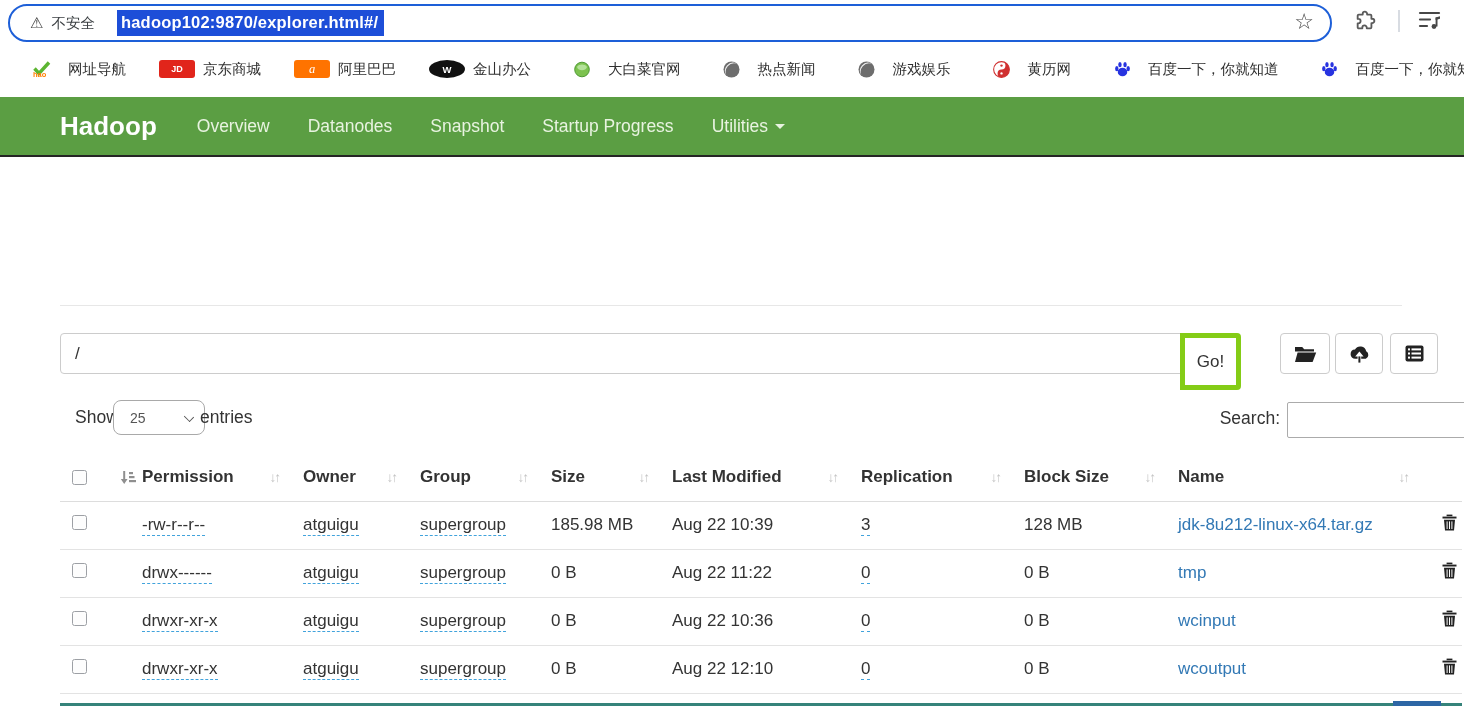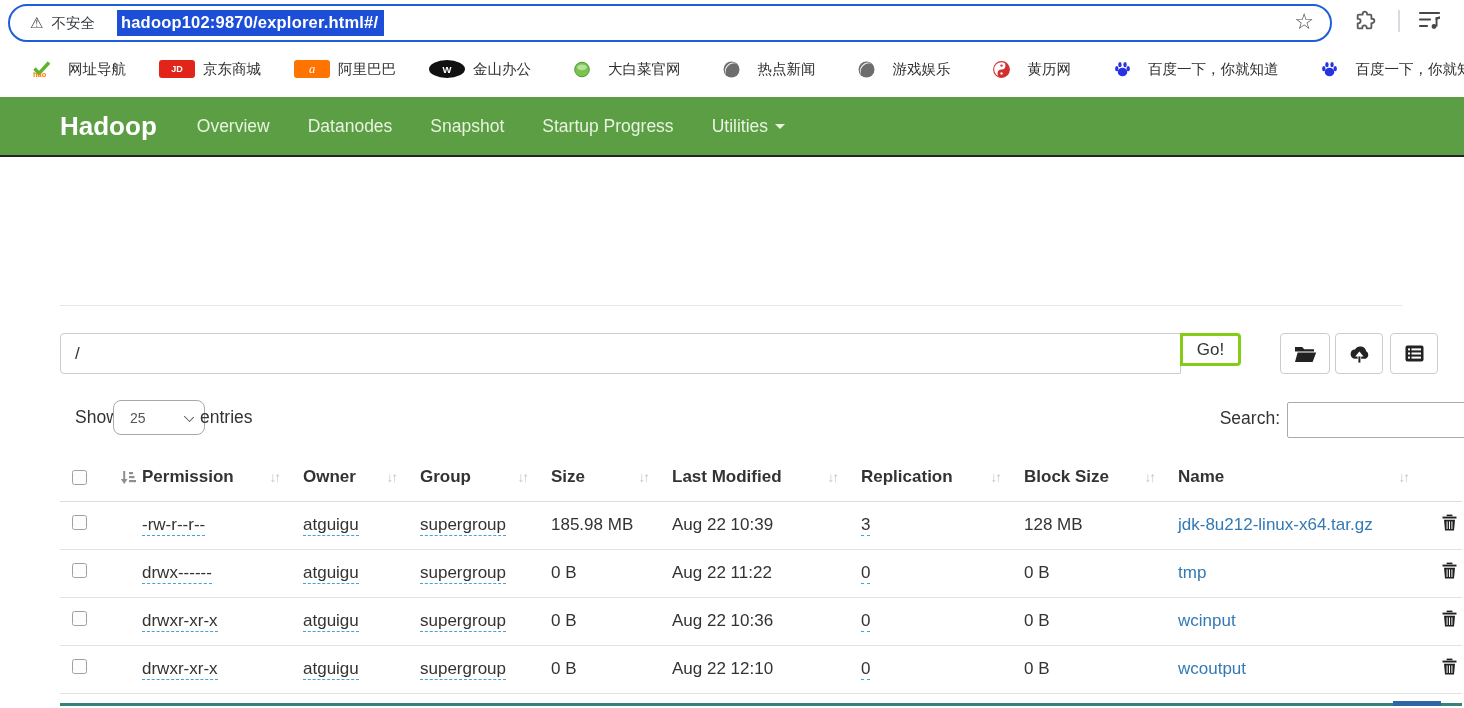--- a/index.html
+++ b/index.html
@@ -48,22 +48,22 @@
 
   
   .content { position:absolute; left:0; top:157px; width:1464px; height:551px; background:#fff; }
   .page-title { position:absolute; left:60px; top:70px; font-size:43px; font-weight:normal;
                 color:#2e2e2e; letter-spacing:-.5px; }
   .rule { position:absolute; left:60px; top:148px; width:1342px; height:1px; background:#e7e7e7; }
 
   .path-input { position:absolute; left:60px; top:176px; width:1121px; height:41px;
                 border:1px solid #ccc; border-radius:4px 0 0 4px; font-size:17px;
                 padding-left:14px; color:#333; outline:none; font-family:inherit; }
-  .go-btn { position:absolute; left:1180px; top:176px; width:61px; height:33px;
-            background:#fff; border:3px solid #84cc16; border-radius:0 4px 4px 0;
+  .go-btn { position:absolute; left:1180px; top:176px; width:61px; height:57px;
+            background:#fff; border:5px solid #84cc16; border-radius:0 4px 4px 0;
             font-size:17px; color:#333; cursor:pointer; font-family:inherit; }
   .tool-btn { position:absolute; top:176px; height:41px; background:#fff;
               border:1px solid #ccc; border-radius:4px; cursor:pointer;
               display:flex; align-items:center; justify-content:center; }
   .tb1 { left:1280px; width:50px; } .tb2 { left:1335px; width:48px; } .tb3 { left:1390px; width:48px; }
 
   .show-label { position:absolute; left:75px; top:250px; font-size:17.5px; }
   .page-size { position:absolute; left:113px; top:243px; width:92px; height:35px;
                border:1px solid #a9a9a9; border-radius:8px; background:#fff; cursor:pointer;
                display:flex; align-items:center; }

